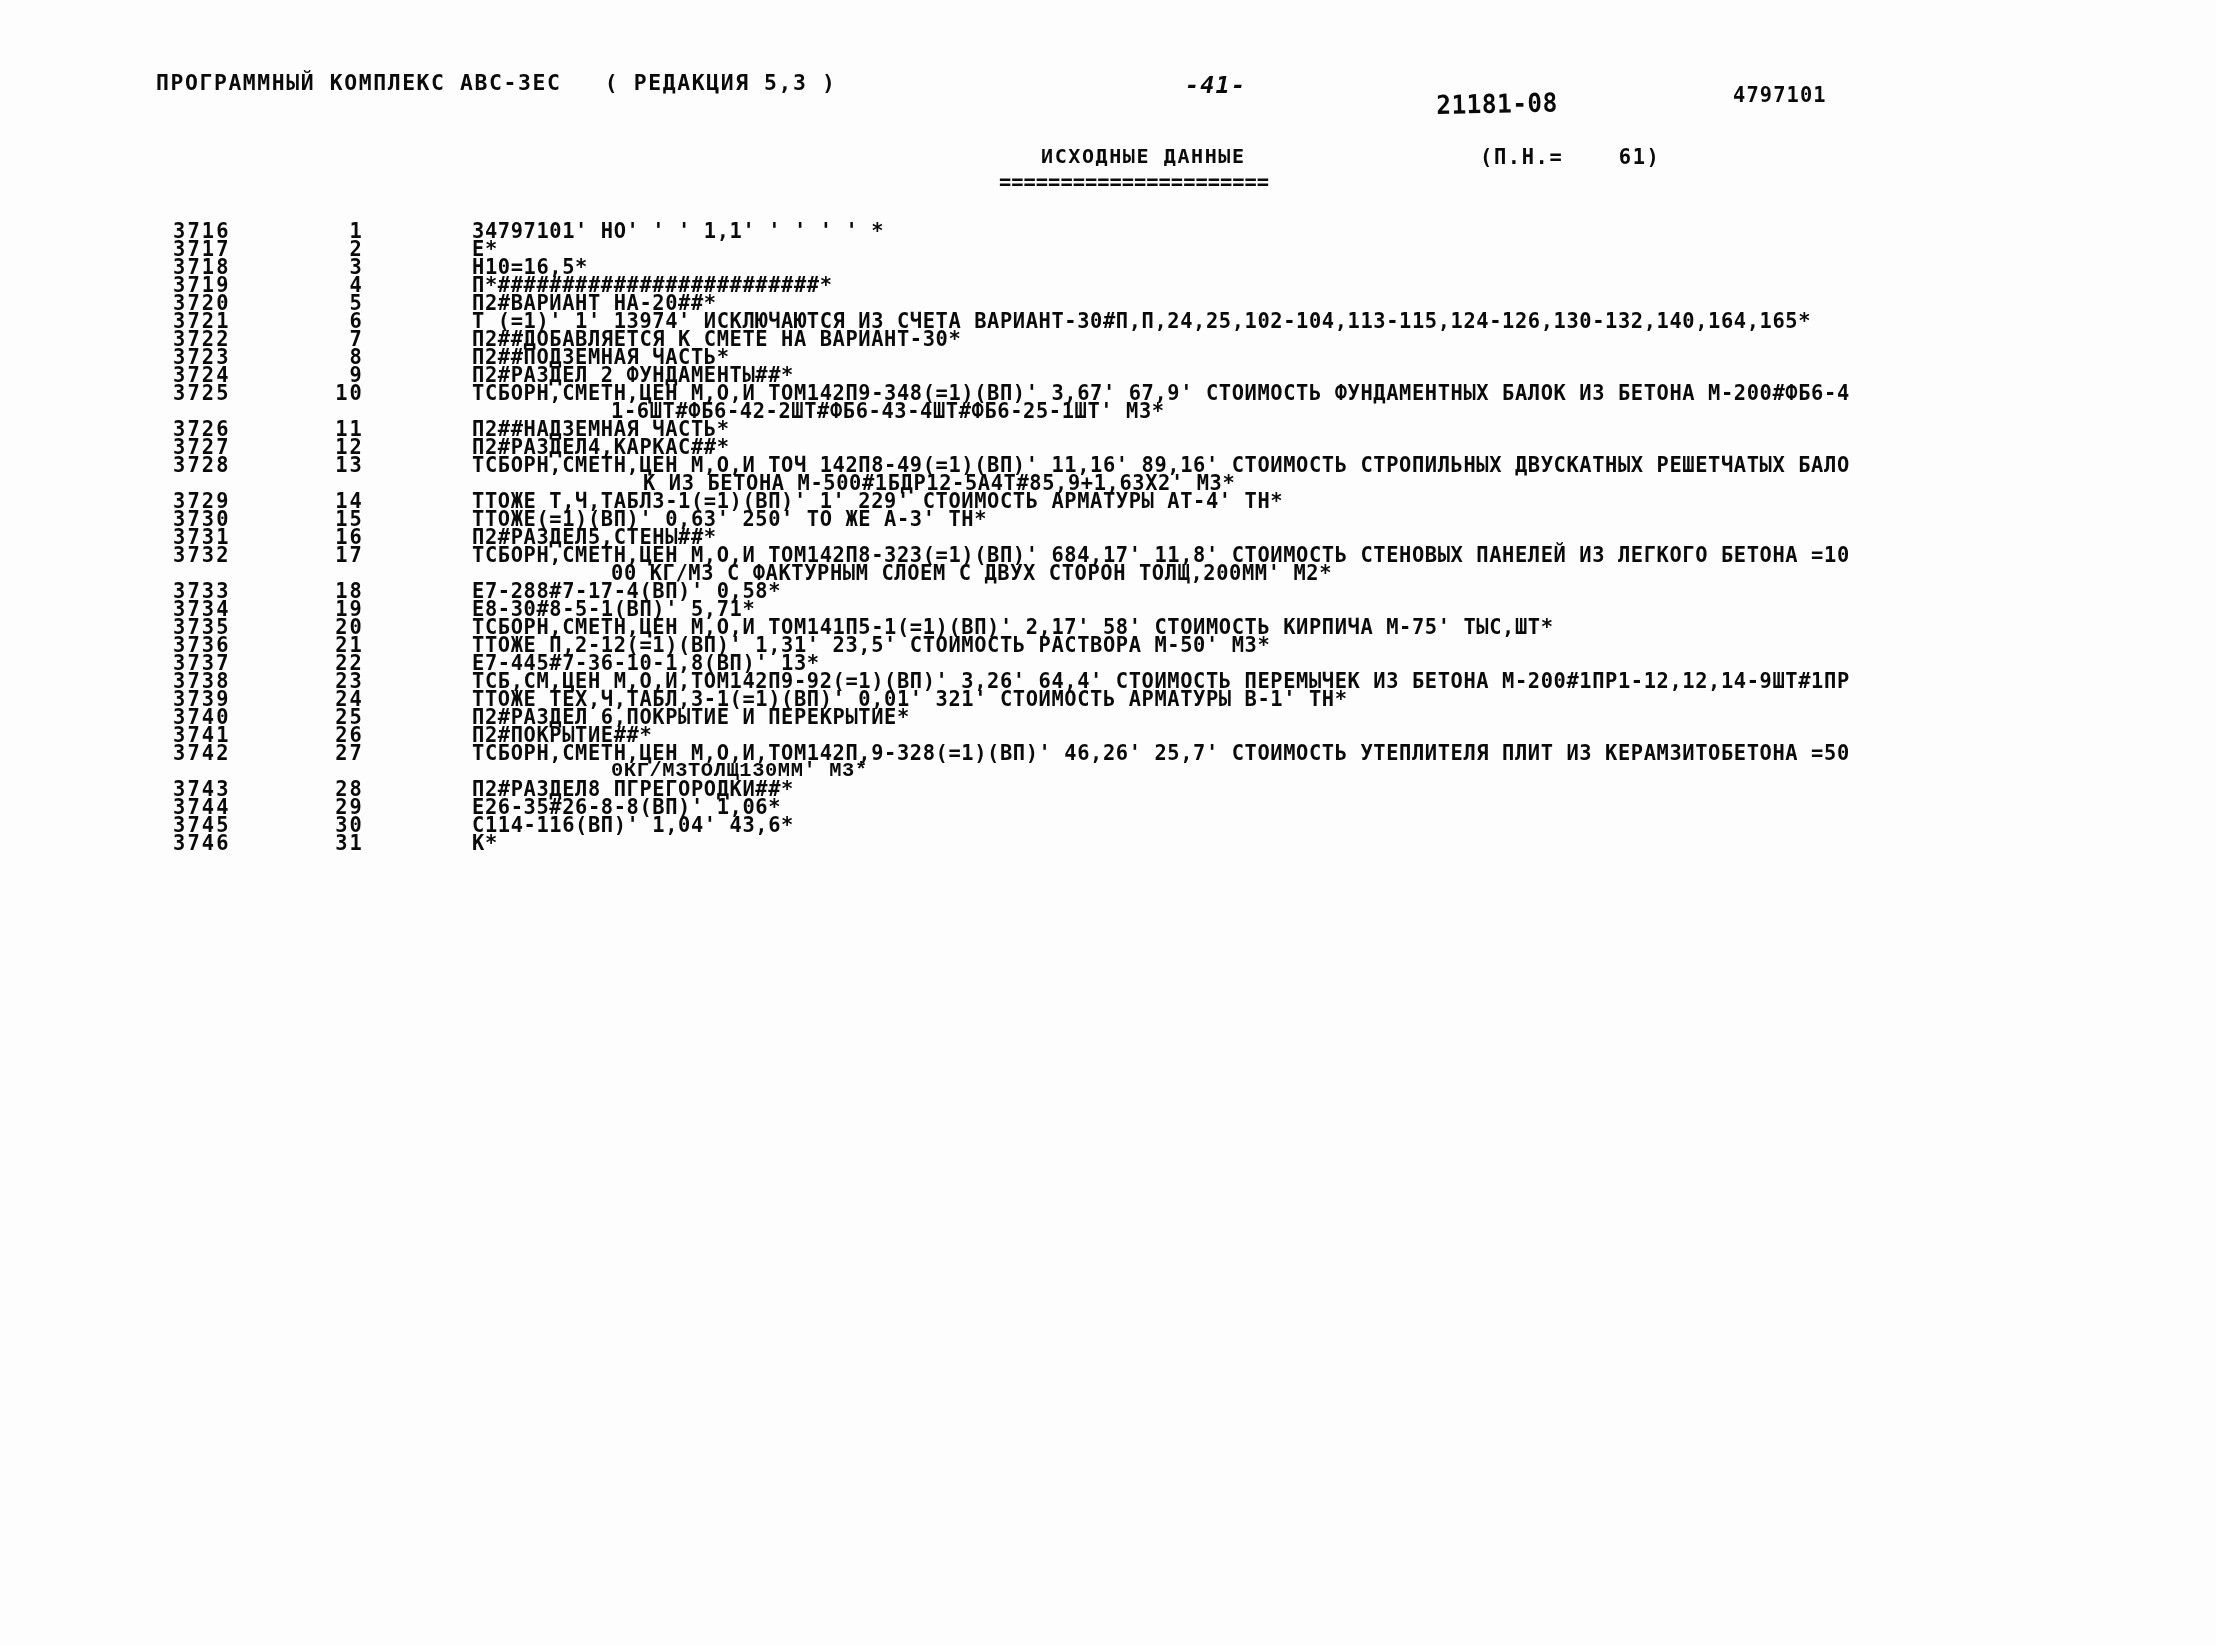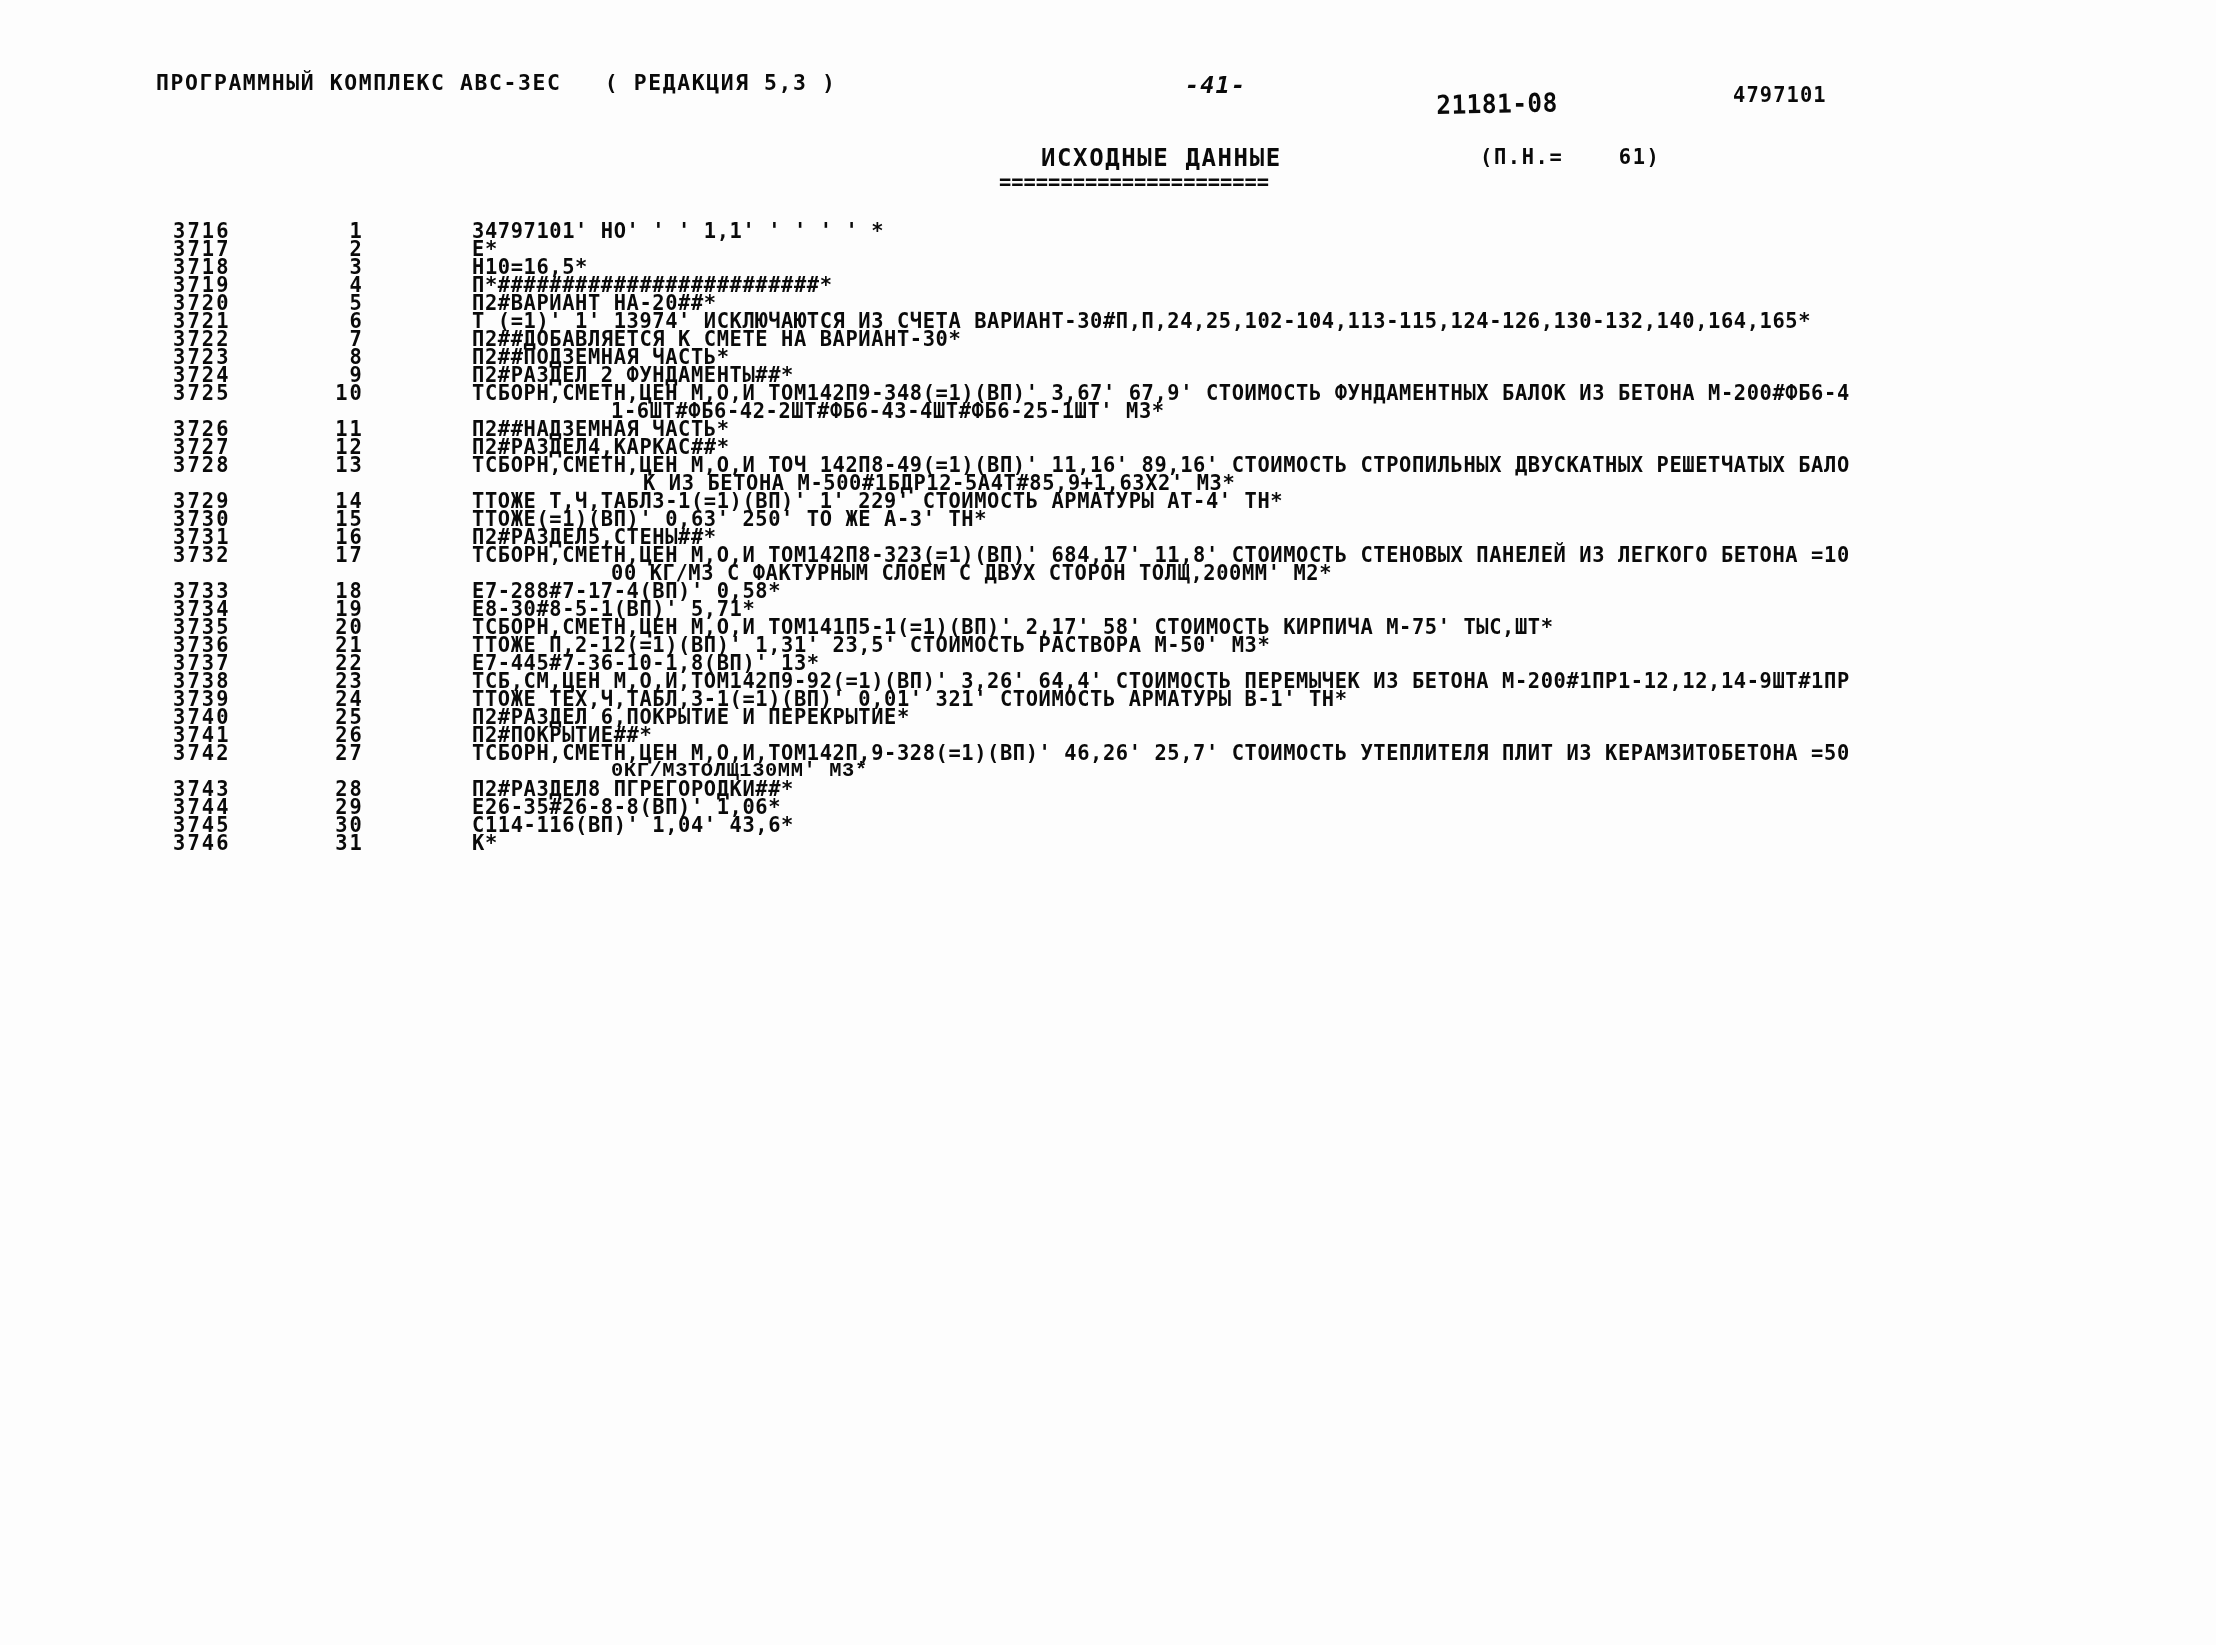--- a/index.html
+++ b/index.html
@@ -71,21 +71,21 @@
 
   
   .subtitle-block {
     position: absolute;
     left: 0; top: 144px;
     width: 2216px;
   }
   .sub-title {
     position: absolute;
     left: 1041px; top: 0;
-    font-size: 24px;
+    font-size: 20px;
     font-weight: bold;
     letter-spacing: 1.6px;
     white-space: pre;
   }
   .sub-rule {
     position: absolute;
     left: 999px; top: 26px;
     font-size: 20.4px;
     font-weight: bold;
     letter-spacing: 0px;

